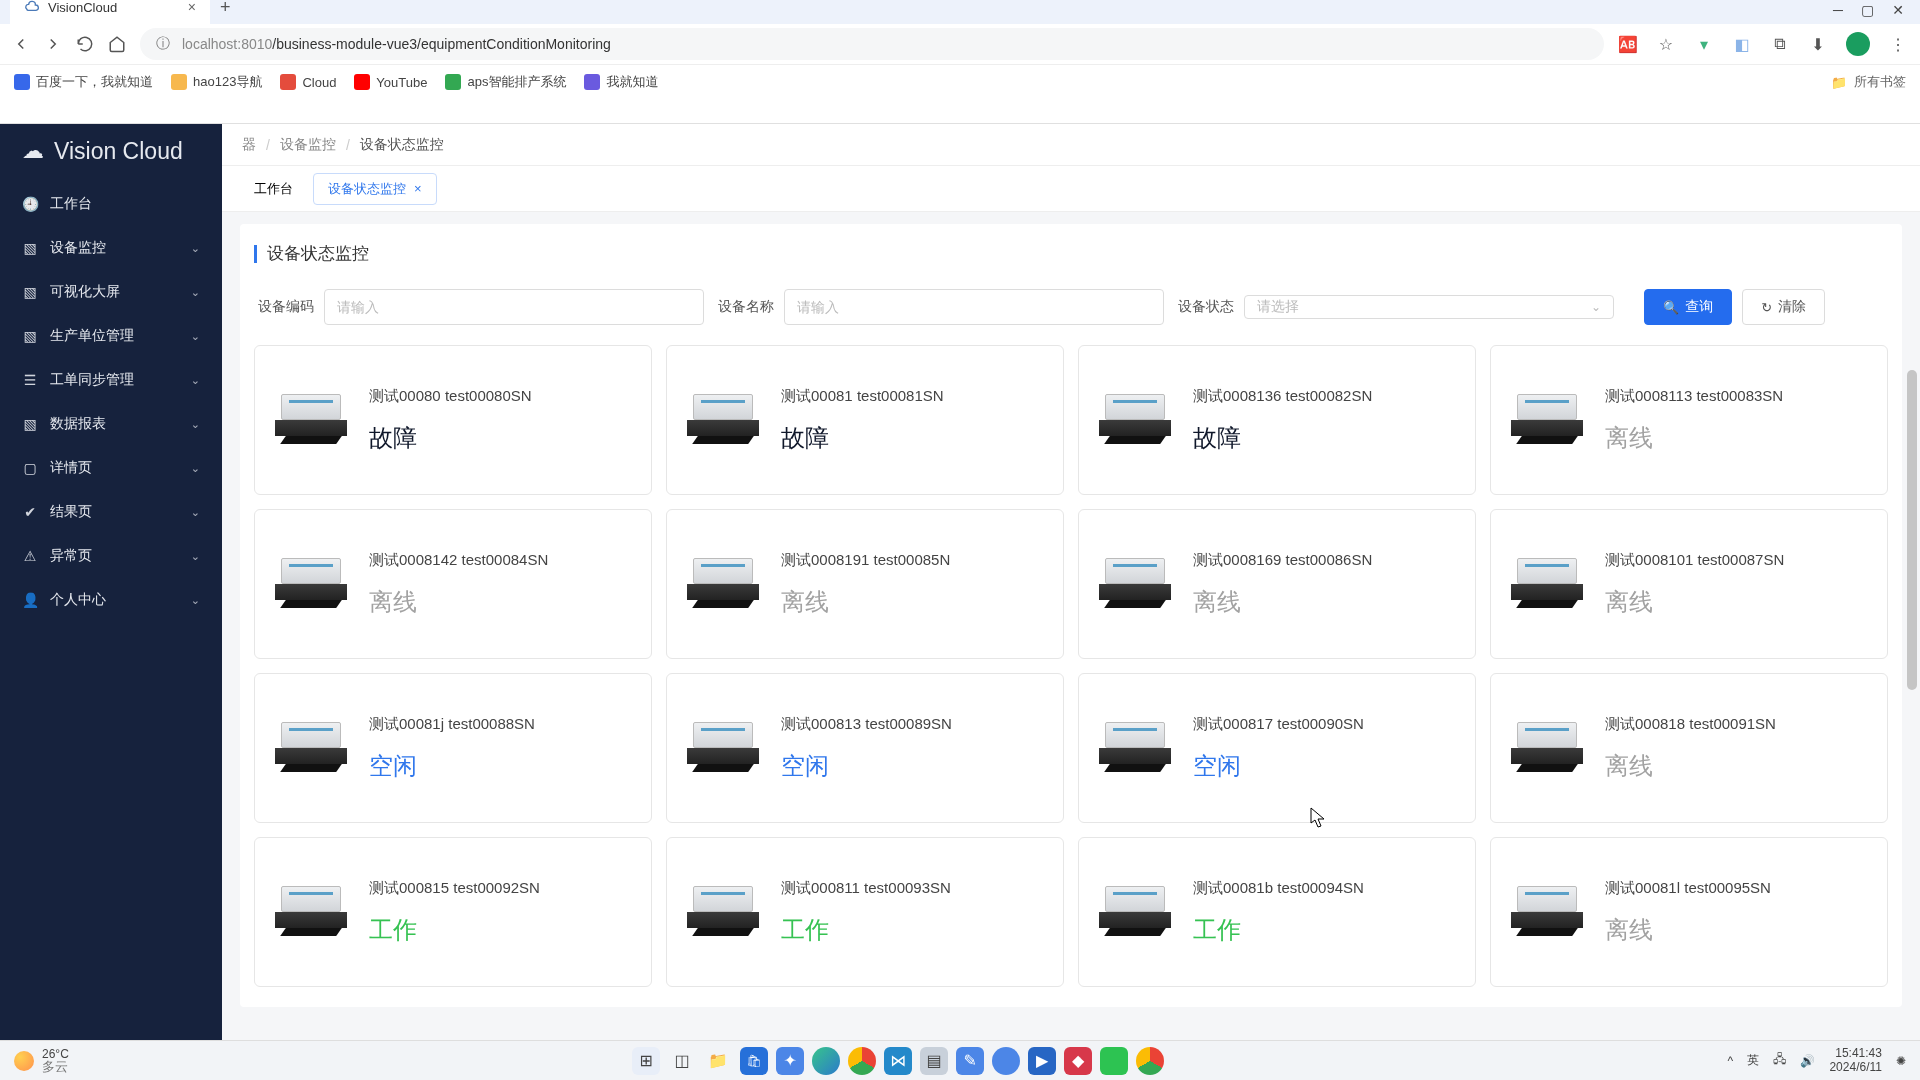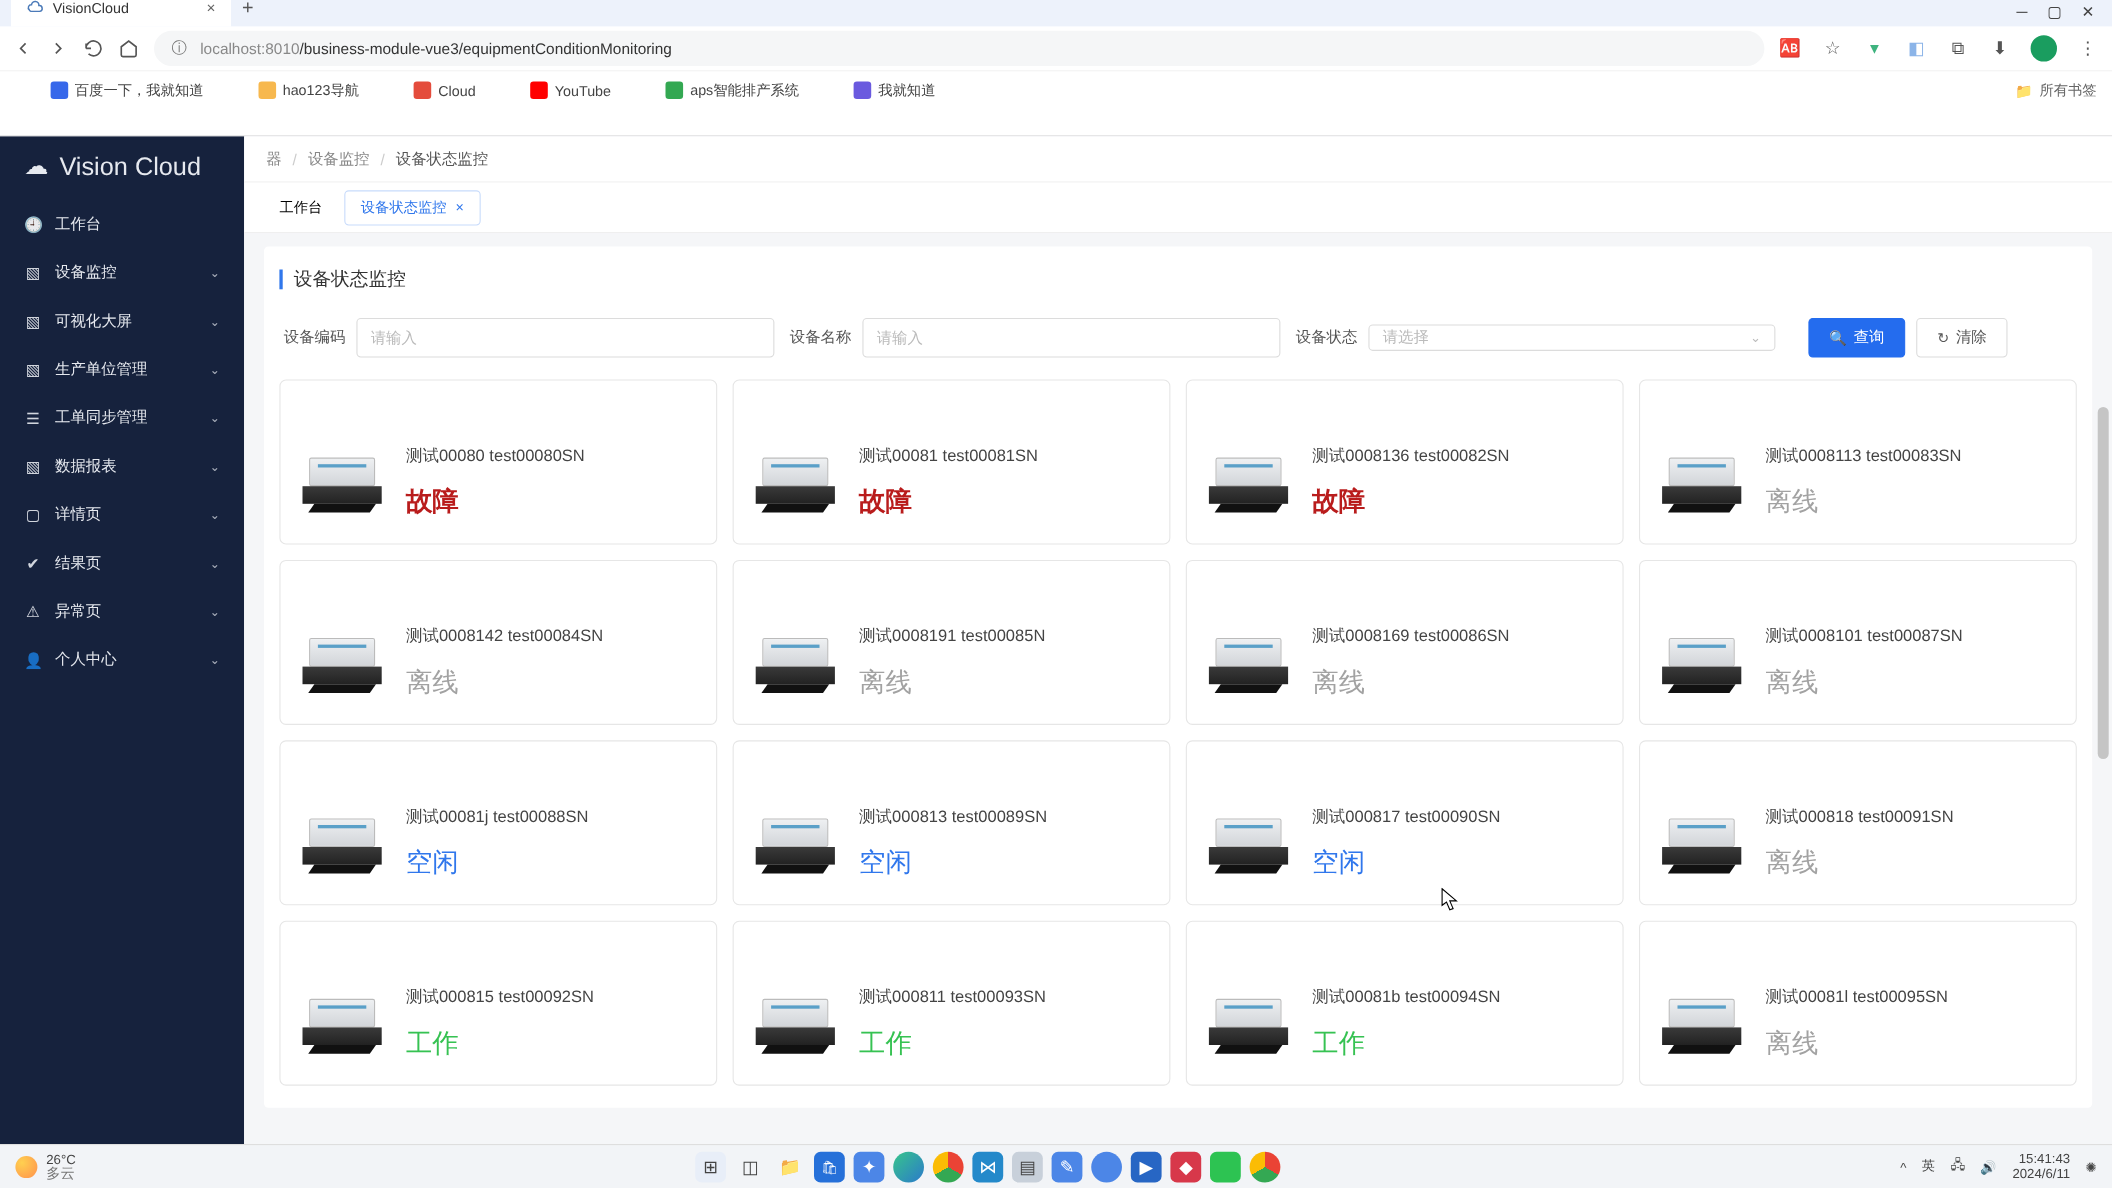--- a/index.html
+++ b/index.html
@@ -14,21 +14,21 @@
 .new-tab { display: flex; align-items: center; padding: 0 10px; font-size: 18px; color: #555; height: 34px; }
 .addr-bar { height: 41px; background: #fff; display: flex; align-items: center; padding: 0 12px; gap: 14px; border-bottom: 1px solid #eee; }
 .nav-icon { width: 18px; height: 18px; color: #555; display: flex; align-items: center; justify-content: center; }
 .url-pill { flex: 1; height: 32px; background: #f5f6f7; border-radius: 20px; display: flex; align-items: center; padding: 0 14px; gap: 10px; font-size: 14px; color: #333; }
 .url-host { color: #888; }
 .url-path { color: #333; }
 .addr-right { display: flex; align-items: center; gap: 18px; }
 .addr-icon { width: 20px; height: 20px; color: #555; display: flex; align-items: center; justify-content: center; }
 .avatar-green { width: 24px; height: 24px; border-radius: 50%; background: #1a9d5f; }
 .bookmarks-bar { height: 34px; background: #fff; display: flex; align-items: center; padding: 0 14px; gap: 18px; font-size: 13px; color: #444; }
-.bm { display: flex; align-items: center; gap: 6px; margin-left: 32px; }
+.bm { display: flex; align-items: center; gap: 6px; }
 .bm-icon { width: 16px; height: 16px; background: #ccc; border-radius: 3px; }
 .bm-icon.gmail { background: #e44c3c; }
 .bm-icon.yt { background: #ff0000; }
 .bm-icon.aps { background: #33a852; }
 .bm-icon.lx { background: #6a5adf; }
 .bm-icon.hao { background: #f7b84e; }
 .bm-icon.bd { background: #3768ea; }
 .bm-spacer { flex: 1; }
 .bm-all { display: flex; align-items: center; gap: 6px; color: #666; }
 
@@ -63,30 +63,30 @@
 .flabel { font-size: 14px; color: #555; margin-left: 4px; }
 .finput { width: 380px; height: 36px; border: 1px solid #dcdcdc; border-radius: 4px; padding: 0 12px; font-size: 14px; color: #333; outline: none; }
 .finput::placeholder { color: #bbb; }
 .fselect { width: 370px; height: 24px; border: 1px solid #dcdcdc; border-radius: 4px; padding: 0 12px; font-size: 14px; color: #bbb; display: flex; align-items: center; justify-content: space-between; background: #fff; }
 .fselect .chev { color: #bbb; font-size: 12px; }
 .btn { height: 36px; padding: 0 18px; border-radius: 4px; display: inline-flex; align-items: center; gap: 6px; font-size: 14px; cursor: pointer; border: 1px solid #dcdcdc; background: #fff; color: #555; }
 .btn.primary { background: #246cee; border-color: #246cee; color: #fff; }
 .btn-ic { font-size: 13px; }
 
 .grid { display: grid; grid-template-columns: repeat(4, 1fr); gap: 14px; padding: 0 14px; }
-.card { border: 1px solid #e6e6e6; border-radius: 6px; padding: 22px 20px; display: flex; align-items: flex-end; gap: 22px; background: #fff; min-height: 150px; }
+.card { border: 1px solid #e6e6e6; border-radius: 6px; padding: 22px 20px; display: flex; align-items: center; gap: 22px; background: #fff; min-height: 150px; }
 .device-img { width: 72px; height: 60px; position: relative; }
 .printer-top { position: absolute; top: 4px; left: 6px; width: 60px; height: 26px; background: linear-gradient(#eef0f2, #d2d5d9); border: 1px solid #bbb; border-radius: 2px; }
 .printer-slot { position: absolute; top: 10px; left: 14px; width: 44px; height: 3px; background: #5aa0c8; }
 .printer-base { position: absolute; top: 30px; left: 0; width: 72px; height: 16px; background: linear-gradient(#3a3a3a, #222); }
 .printer-foot { position: absolute; top: 46px; left: 8px; width: 56px; height: 8px; background: #111; transform: skewX(-35deg); }
 .card-info { display: flex; flex-direction: column; gap: 16px; }
 .card-name { font-size: 15px; color: #444; }
 .card-status { font-size: 24px; font-weight: 500; }
-.st-fault  { color: #b91c1c; font-weight: bold; }
+.st-fault  { color: #0f172a; }
 .st-offline{ color: #a2a2a2; }
 .st-idle   { color: #3077ec; }
 .st-work   { color: #36c252; }
 
 .scrollbar { position: absolute; top: 370px; right: 2px; width: 12px; bottom: 50px; background: transparent; }
 .scroll-thumb { width: 10px; height: 320px; background: #c5c5c5; border-radius: 5px; margin-left: 1px; }
 
 
 .taskbar { position: absolute; left: 0; right: 0; bottom: 0; height: 40px; background: #f2f4f7; border-top: 1px solid #dedede; display: flex; align-items: center; padding: 0 14px; font-size: 12px; color: #444; }
 .weather { display: flex; align-items: center; gap: 8px; }

